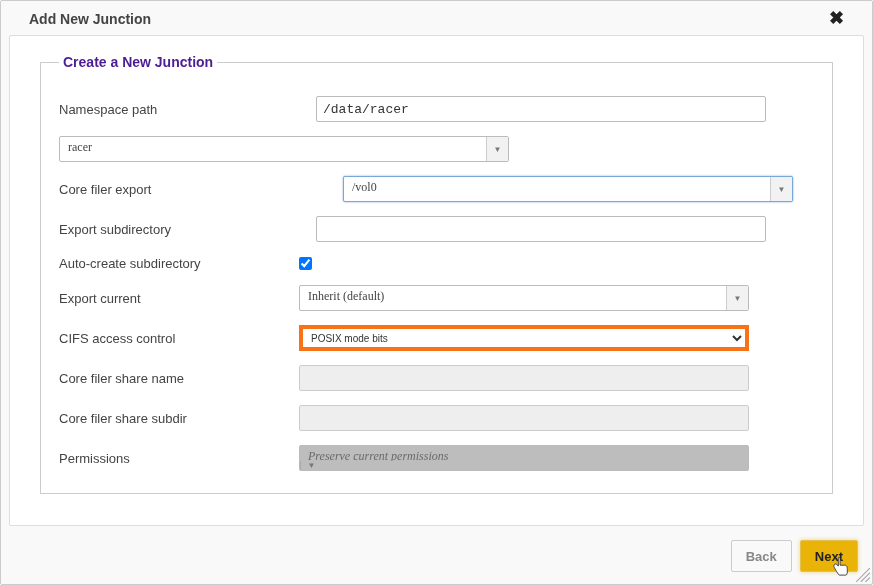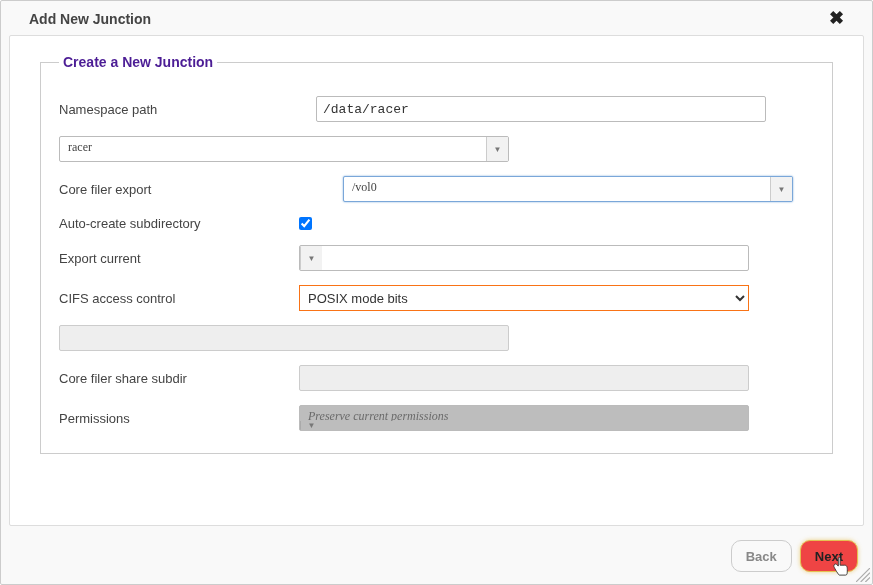--- a/index.html
+++ b/index.html
@@ -114,22 +114,22 @@
     display: flex;
     align-items: center;
     justify-content: center;
     color: #777;
     font-size: 8px;
   }
   .native-select {
     width: 100%;
     max-width: 450px;
     height: 26px;
-    font-size: 13px;
-    border: 1px solid #f97316;
+    font-size: 10px;
+    border: 4px solid #f97316;
     background: #fff;
     color: #333;
     padding: 2px 4px;
   }
   .disabled-input {
     width: 100%;
     max-width: 450px;
     height: 26px;
     border: 1px solid #ccc;
     background: #eee;
@@ -161,29 +161,29 @@
     display: flex;
     justify-content: flex-end;
     gap: 8px;
     padding: 6px 14px 12px 0;
   }
   .btn {
     min-width: 58px;
     height: 32px;
     padding: 0 14px;
     border: 1px solid #ccc;
-    border-radius: 10px;
+    border-radius: 2px;
     background: #f9f9f9;
     color: #888;
     font-weight: bold;
     font-size: 13px;
     cursor: pointer;
   }
   .btn.primary {
-    background: #ef4444;
+    background: #eab308;
     color: #222;
     border-color: #e5c152;
     box-shadow: 0 0 4px rgba(229,193,82,0.7);
   }
   .resize-grip {
     position: absolute;
     right: 2px;
     bottom: 2px;
     width: 14px;
     height: 14px;
@@ -230,47 +230,55 @@
       <div class="form-row">
         <div class="form-label">Core filer export</div>
         <div class="form-control">
           <div class="select-wrap focus">
             <div class="select-text">/vol0</div>
             <div class="select-btn">▼</div>
           </div>
         </div>
       </div>
 
+      <div class="form-row">
+        <div class="form-label">Export subdirectory</div>
+        <div class="form-control">
+          <input class="text-input" type="text" value="" style="">
+        </div>
+      </div>
 
       <div class="form-row">
         <div class="form-label">Auto-create subdirectory</div>
         <div class="form-control">
           <input class="checkbox" type="checkbox" checked="" style="">
         </div>
       </div>
 
       <div class="form-row">
         <div class="form-label">Export current</div>
         <div class="form-control">
           <div class="select-wrap">
+            <div class="select-text">Inherit (default)</div>
             <div class="select-btn">▼</div>
           </div>
         </div>
       </div>
 
       <div class="form-row">
         <div class="form-label">CIFS access control</div>
         <div class="form-control">
           <select class="native-select">
             <option>POSIX mode bits</option>
           </select>
         </div>
       </div>
 
       <div class="form-row">
+        <div class="form-label">Core filer share name</div>
         <div class="form-control">
           <div class="disabled-input"></div>
         </div>
       </div>
 
       <div class="form-row">
         <div class="form-label">Core filer share subdir</div>
         <div class="form-control">
           <div class="disabled-input"></div>
         </div>

